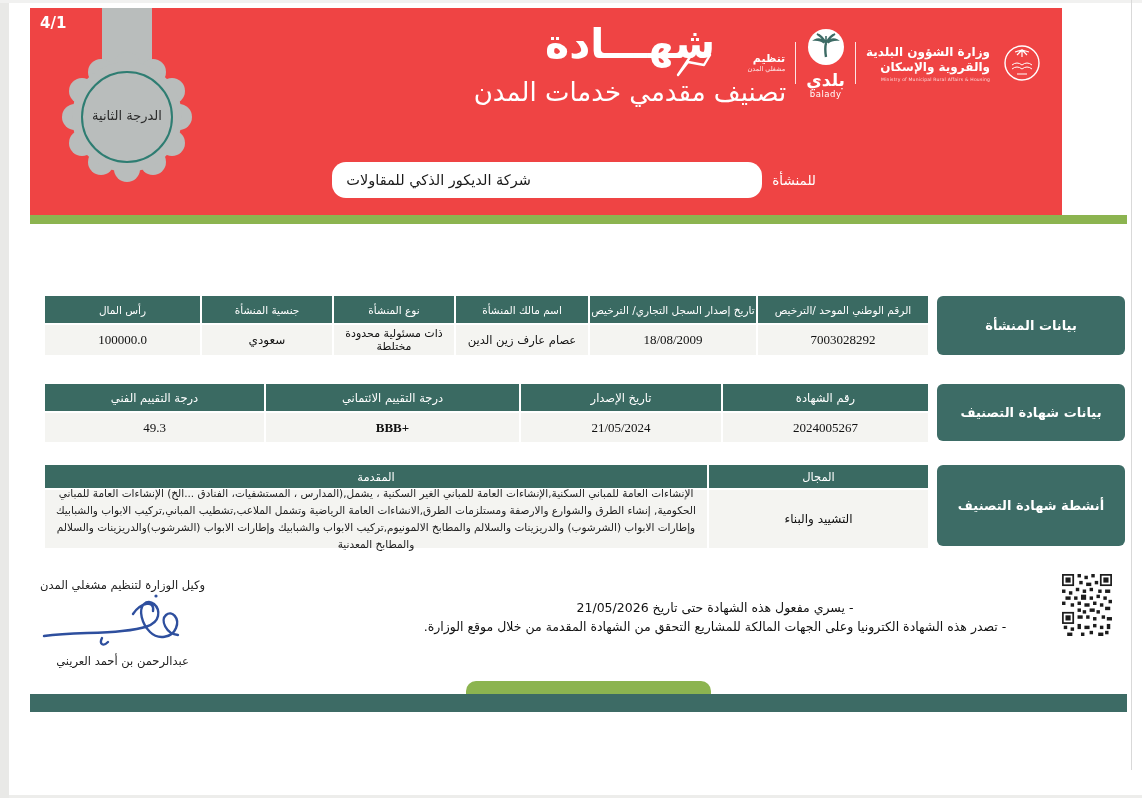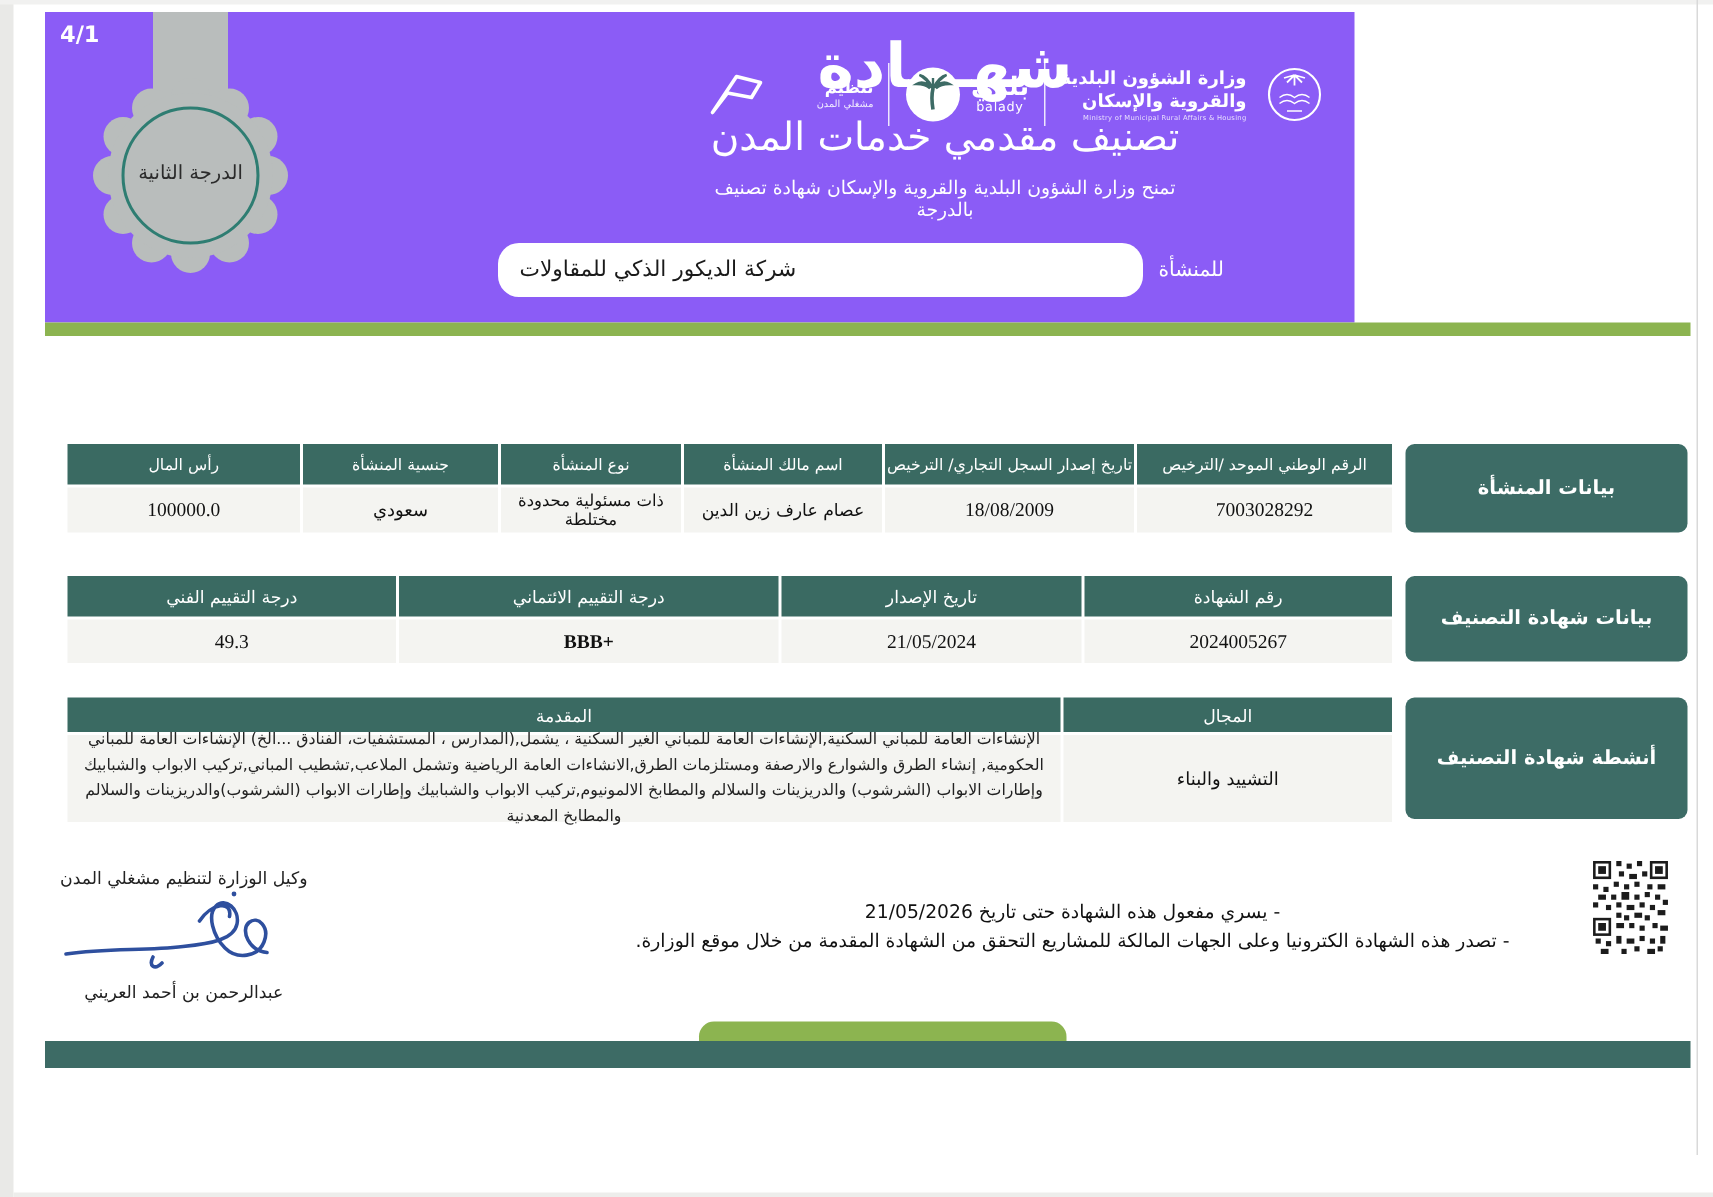--- a/index.html
+++ b/index.html
@@ -5,21 +5,21 @@
   html,body{margin:0;padding:0;background:#fff;}
   .page{position:relative;width:1142px;height:798px;background:#ffffff;overflow:hidden;
         font-family:"DejaVu Sans",sans-serif;}
   
   .edge-left{position:absolute;left:0;top:0;width:9px;height:798px;background:#e9e9e7;}
   .edge-top{position:absolute;left:0;top:0;width:1142px;height:3px;background:#f1f1f0;}
   .edge-right{position:absolute;left:1131px;top:0;width:1px;height:770px;background:#d9d9d9;}
   .edge-bottom{position:absolute;left:9px;top:795px;width:1133px;height:3px;background:#ededeb;}
 
   
-  .hdr{position:absolute;left:30px;top:8px;width:873px;height:207px;background:#8b5cf6;}
+  .hdr{position:absolute;left:30px;top:8px;width:1032px;height:207px;background:#ef4444;}
   .hdr-green{position:absolute;left:30px;top:215px;width:1097px;height:9px;background:#8cb450;}
   .page-num{position:absolute;left:10px;top:6px;color:#fff;font-size:15px;font-weight:bold;direction:ltr;}
 
   
   .ribbon{position:absolute;left:72px;top:0;width:50px;height:60px;background:#b9bdbc;}
   .badge-svg{position:absolute;left:30px;top:42px;}
   .badge-label{position:absolute;left:40px;top:100px;width:114px;text-align:center;
                color:#2b2b2b;font-size:13px;direction:rtl;}
 
   
@@ -28,21 +28,21 @@
   .t-sub{font-size:26px;margin-top:8px;}
   .t-tag{font-size:12.5px;margin-top:10px;}
 
   
   .logos{position:absolute;right:18px;top:24px;height:62px;display:flex;flex-direction:row-reverse;
          align-items:center;gap:10px;color:#fff;direction:ltr;}
   .lg-sep{width:1px;height:42px;background:rgba(255,255,255,.85);}
   .ministry-text{text-align:right;direction:rtl;}
   .ministry-text .l1{font-size:12px;font-weight:bold;line-height:1.25;}
   .ministry-text .len{font-size:4.5px;opacity:.8;margin-top:2px;letter-spacing:.2px;}
-  .balady-wrap{display:flex;flex-direction:row;align-items:center;gap:6px;}
+  .balady-wrap{display:flex;flex-direction:column;align-items:center;gap:6px;}
   .balady-txt{text-align:center;direction:rtl;}
   .balady-txt .ar{font-size:17px;font-weight:bold;line-height:1;}
   .balady-txt .en{font-size:8.5px;letter-spacing:.5px;}
   .tanzim-wrap{display:flex;flex-direction:row;align-items:center;gap:5px;}
   .tanzim-txt{text-align:right;direction:rtl;}
   .tanzim-txt .l1{font-size:11px;font-weight:bold;line-height:1.1;}
   .tanzim-txt .l2{font-size:6.5px;opacity:.9;margin-left:28px;}
 
   
   .estab-row{position:absolute;left:300px;top:152px;width:486px;height:40px;display:flex;
@@ -115,21 +115,20 @@
           <circle cx="41" cy="22" r="13"></circle>
         <circle cx="67" cy="67" r="55"></circle>
       </g>
       <circle cx="67" cy="67" r="45" fill="none" stroke="#2e7d72" stroke-width="2"></circle>
     </svg>
     <div class="badge-label">الدرجة الثانية</div>
 
     <div class="titles">
       <div class="t-main">شهـــادة</div>
       <div class="t-sub">تصنيف مقدمي خدمات المدن</div>
-      <div class="t-tag">تمنح وزارة الشؤون البلدية والقروية والإسكان شهادة تصنيف بالدرجة</div>
     </div>
 
     <div class="logos">
       <svg width="44" height="44" viewBox="0 0 44 44">
         <circle cx="22" cy="22" r="17" fill="none" stroke="#fff" stroke-width="1.4"></circle>
         <path d="M22 9 l-5 5 M22 9 l5 5 M22 9 l-7 2 M22 9 l7 2 M22 9 v7" stroke="#fff" stroke-width="1.2" fill="none"></path>
         <path d="M12 24 q5 -4 10 0 q5 -4 10 0 M12 28 q5 -4 10 0 q5 -4 10 0" stroke="#fff" stroke-width="1" fill="none"></path>
         <path d="M17 33 h10" stroke="#fff" stroke-width="1" fill="none"></path>
       </svg>
       <div class="ministry-text">

